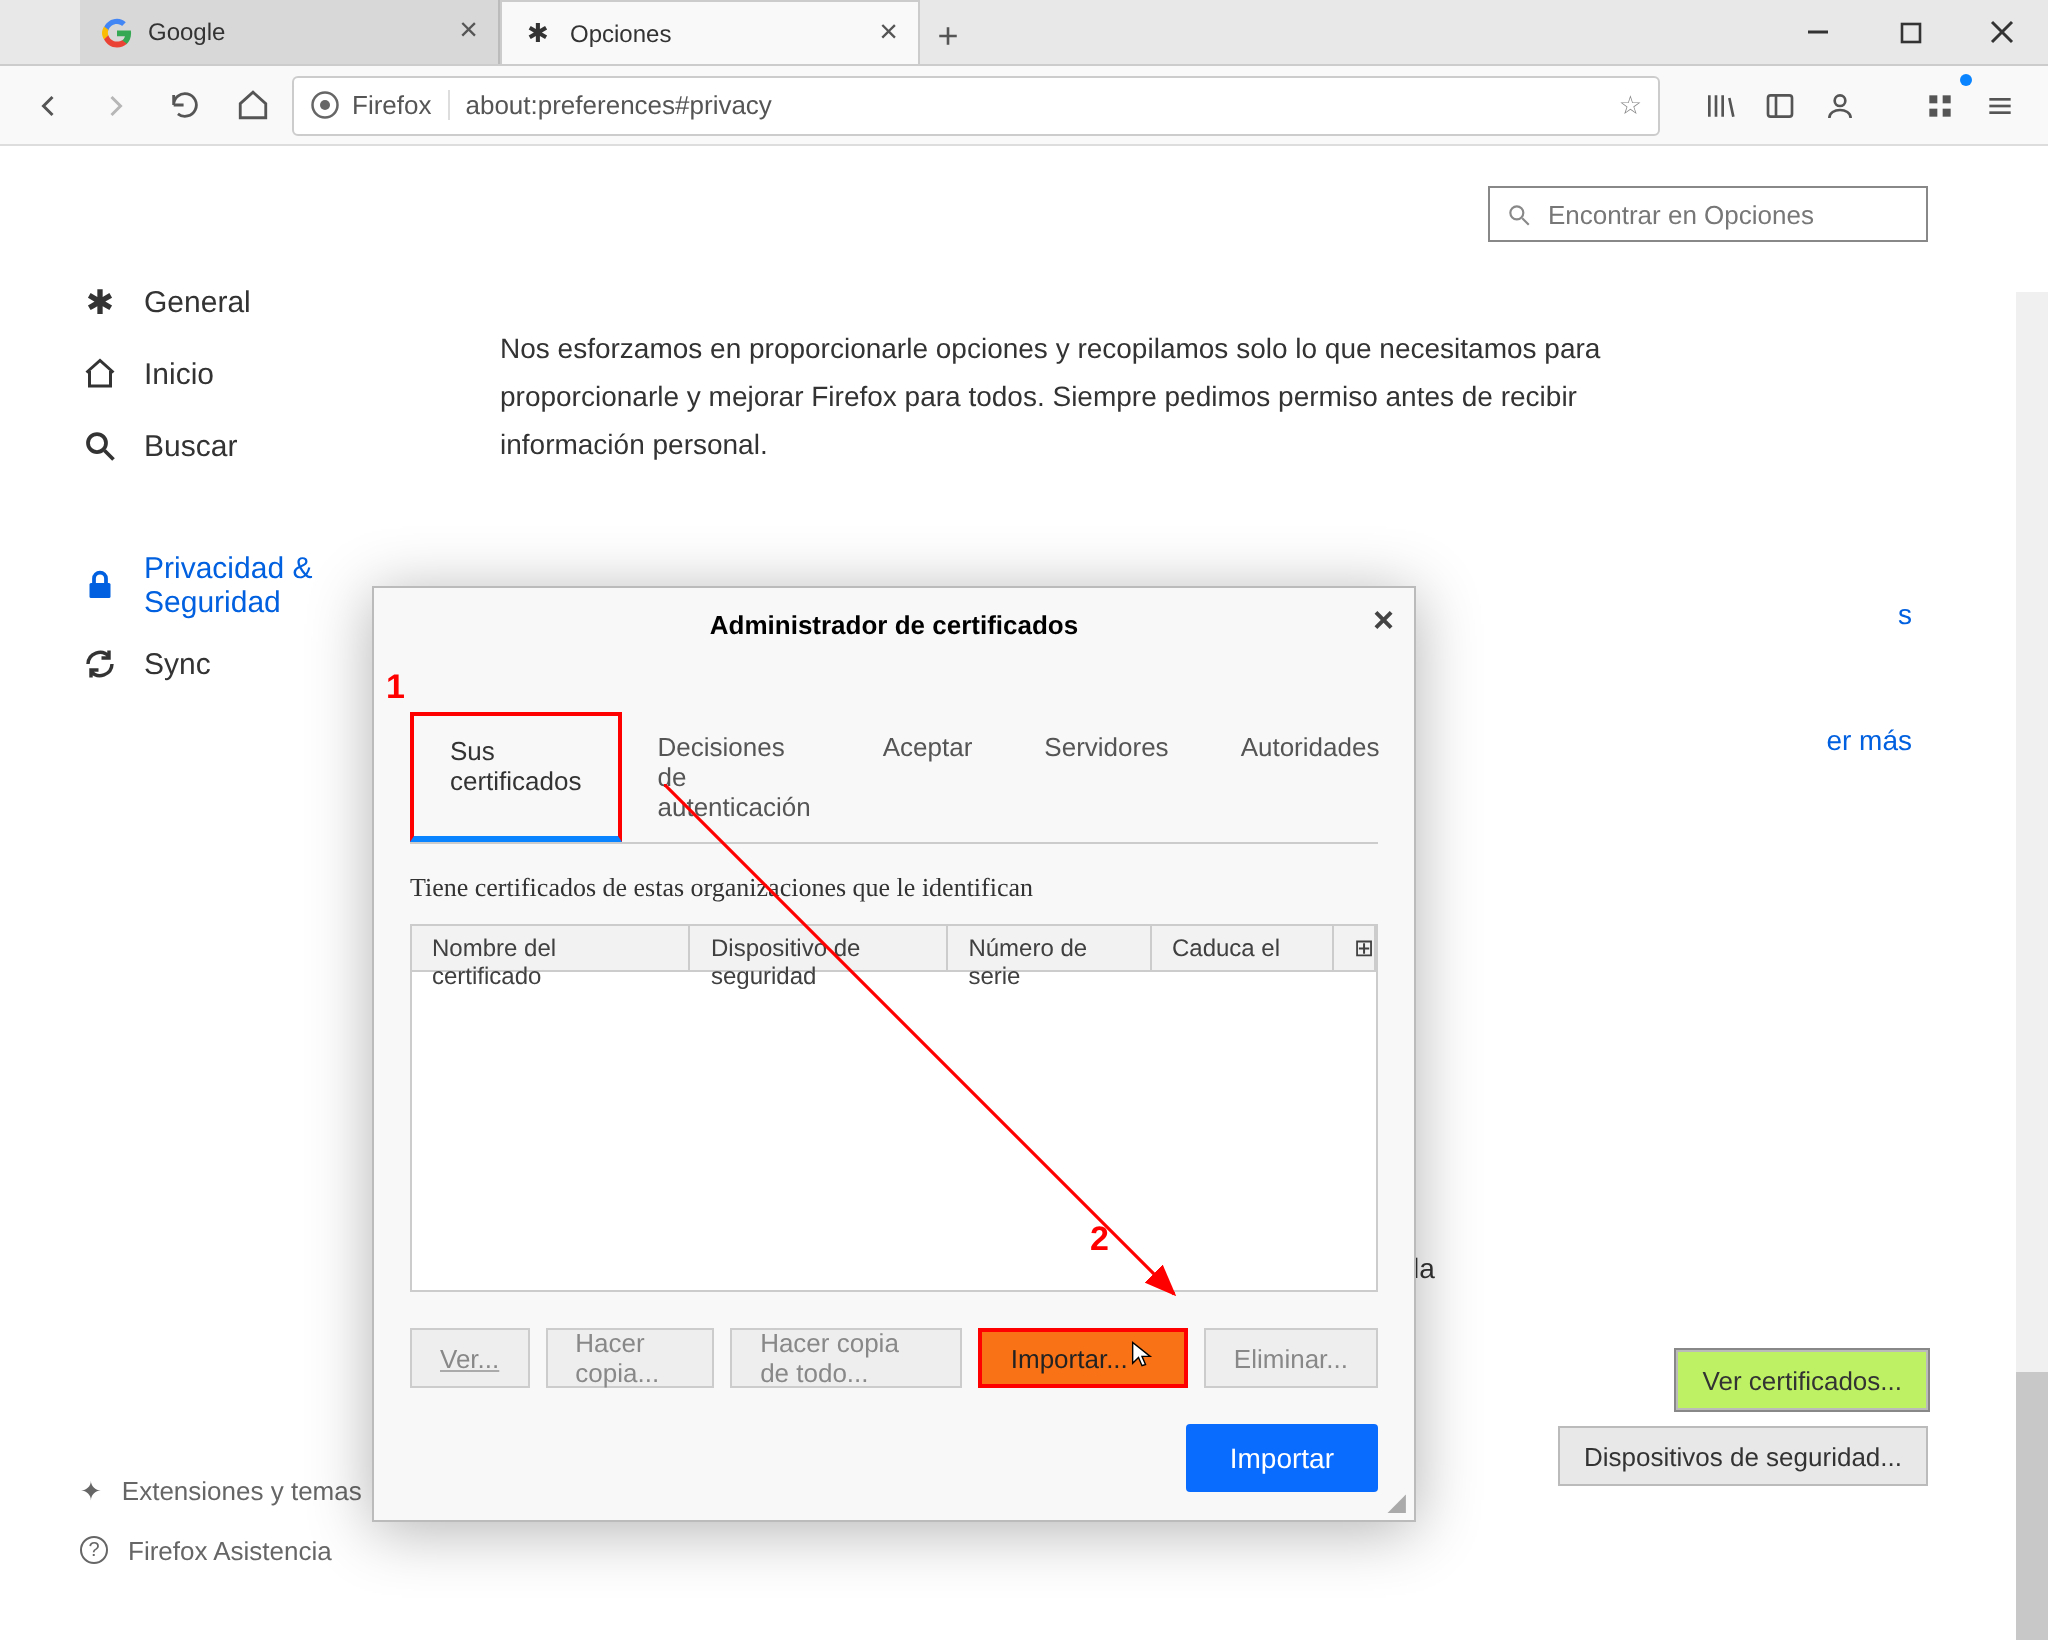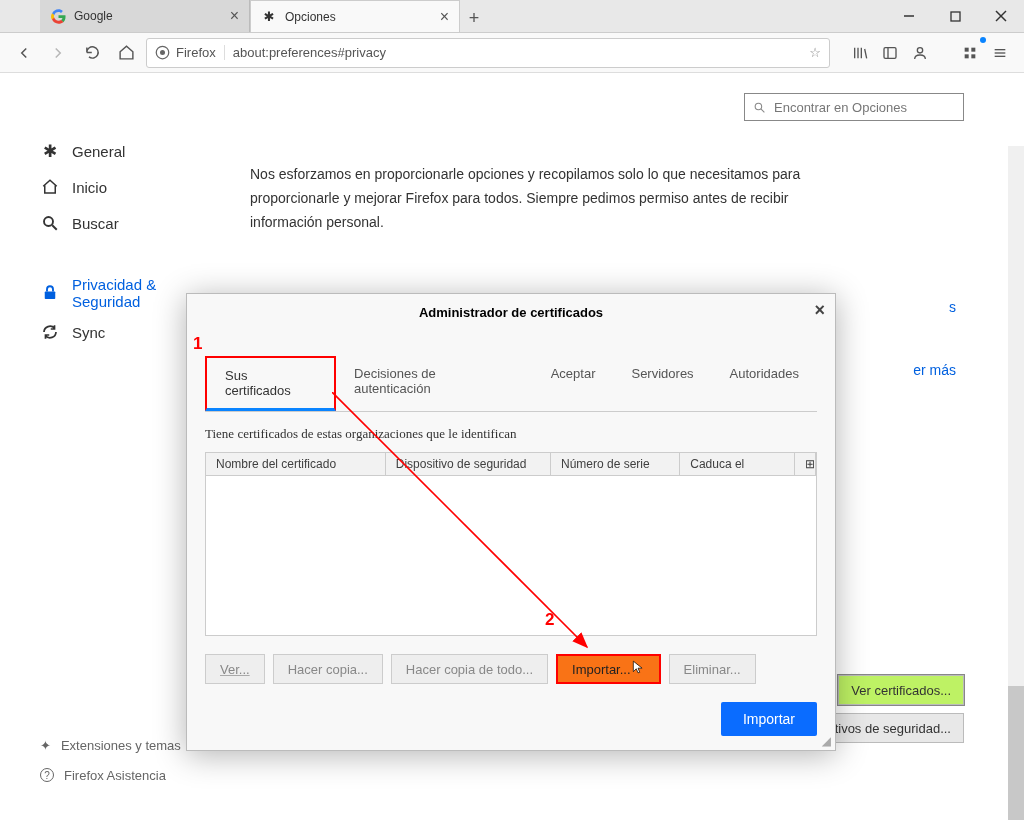--- a/index.html
+++ b/index.html
@@ -35,21 +35,21 @@
 
   .content { flex:1; padding:20px 60px 0 0; font-size:14px; color:#333; position:relative;}
   .search-box { position:absolute; top:20px; right:60px; width:220px; height:28px; border:1px solid #888; display:flex; align-items:center; padding:0 8px; color:#777; font-size:13px; gap:8px;}
   .intro { margin-top:70px; line-height:1.7; color:#333; max-width:580px;}
   .link-inline { color:#0060df; }
   .section-title { font-weight:600; font-size:15px; margin-top:20px;}
   .checkbox-row { display:flex; align-items:flex-start; gap:10px; margin-top:6px; max-width:480px;}
   .cb { width:16px; height:16px; background:#0060df; display:flex; align-items:center; justify-content:center; color:#fff; font-size:12px; flex-shrink:0; margin-top:3px;}
   .side-btn { position:absolute; right:60px; height:30px; border:1px solid #bbb; background:#e8e8e8; padding:0 12px; font-size:13px; display:flex; align-items:center; }
   .side-btn.hl { outline:1px solid #888; background:#bef264;}
-  .dialog { position:absolute; top:220px; left:186px; width:650px; background:#f8f8f8; border:1px solid #bbb; box-shadow:0 4px 30px rgba(0,0,0,.3); pointer-events:auto; font-size:13px;}
+  .dialog { position:absolute; top:220px; left:186px; width:522px; background:#f8f8f8; border:1px solid #bbb; box-shadow:0 4px 30px rgba(0,0,0,.3); pointer-events:auto; font-size:13px;}
   .dlg-header { height:36px; display:flex; align-items:center; justify-content:center; font-weight:600; font-size:13px; position:relative;}
   .dlg-close { position:absolute; right:10px; top:6px; font-size:18px; color:#444; cursor:pointer;}
   .dlg-body { padding:6px 18px 14px;}
   .tabs-row { display:flex; border-bottom:1px solid #ccc; margin:20px 0 14px; }
   .dlg-tab { padding:10px 18px; font-size:13px; color:#555; cursor:pointer; }
   .dlg-tab.active { border:2px solid red; border-bottom:3px solid #0a84ff; color:#333;}
   .dlg-desc { margin:6px 0 10px; color:#333;font-family:Liberation Serif, serif;}
   .grid-head { border:1px solid #ccc; background:#f2f2f2; height:24px; display:flex; font-size:12px; color:#404040;}
   .gh { border-right:1px solid #ccc; padding:4px 10px;}
   .col1{flex:2.2;} .col2{flex:2;} .col3{flex:1.5;} .col4{flex:1.3;} .col5{width:20px; text-align:center;}

